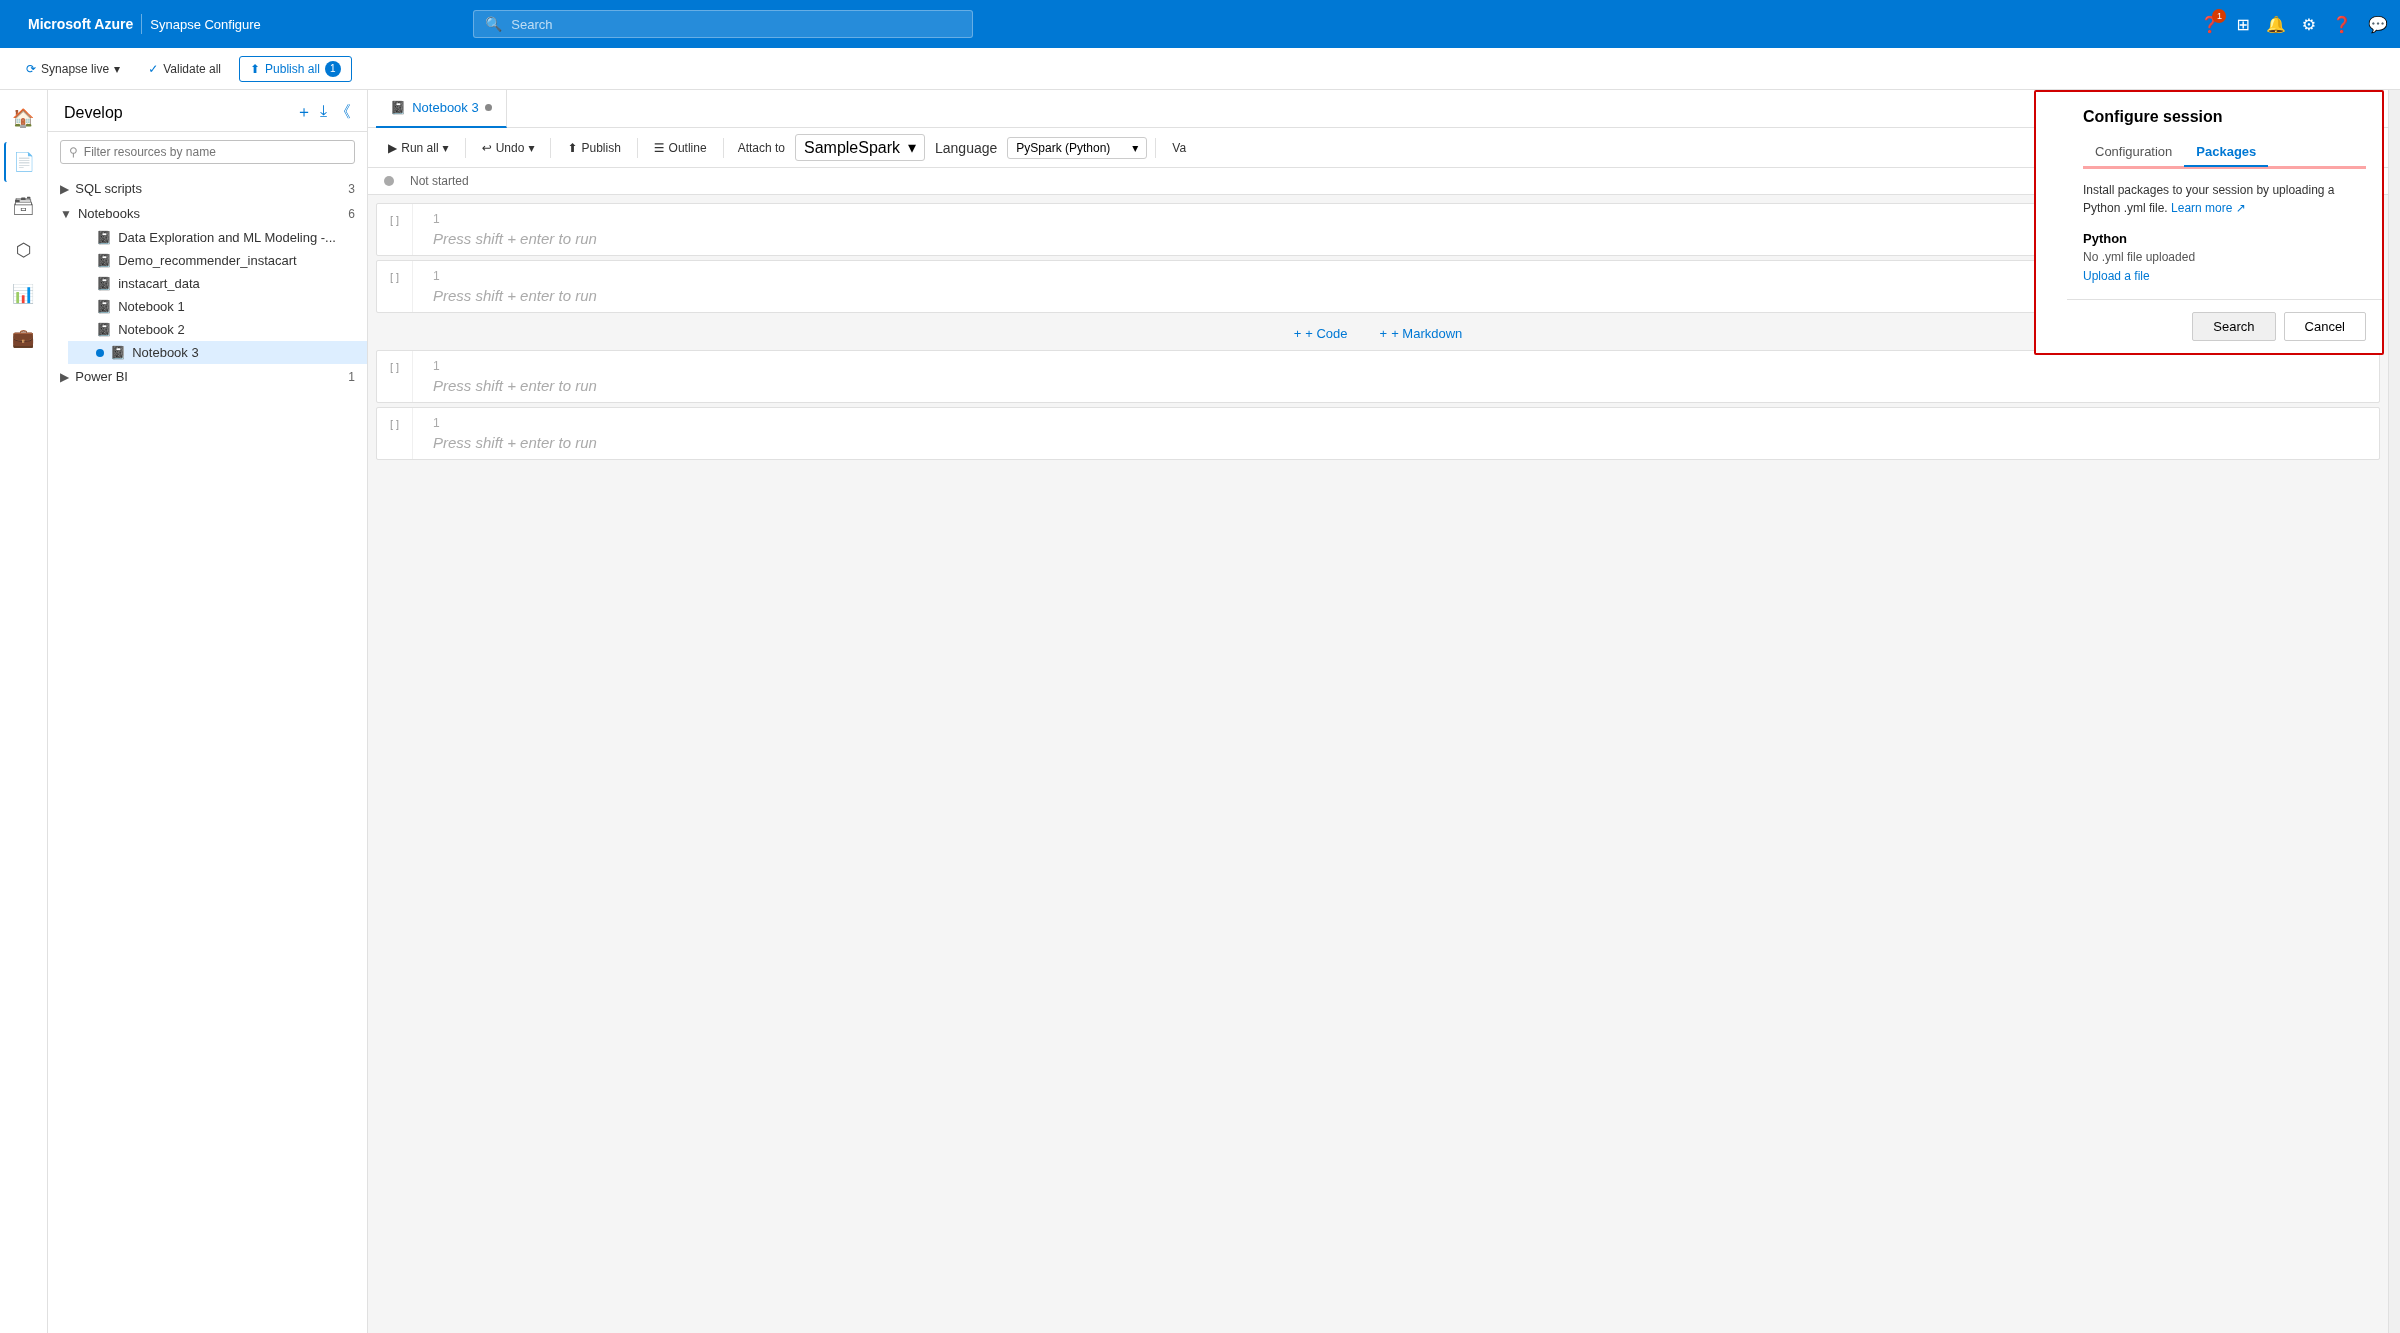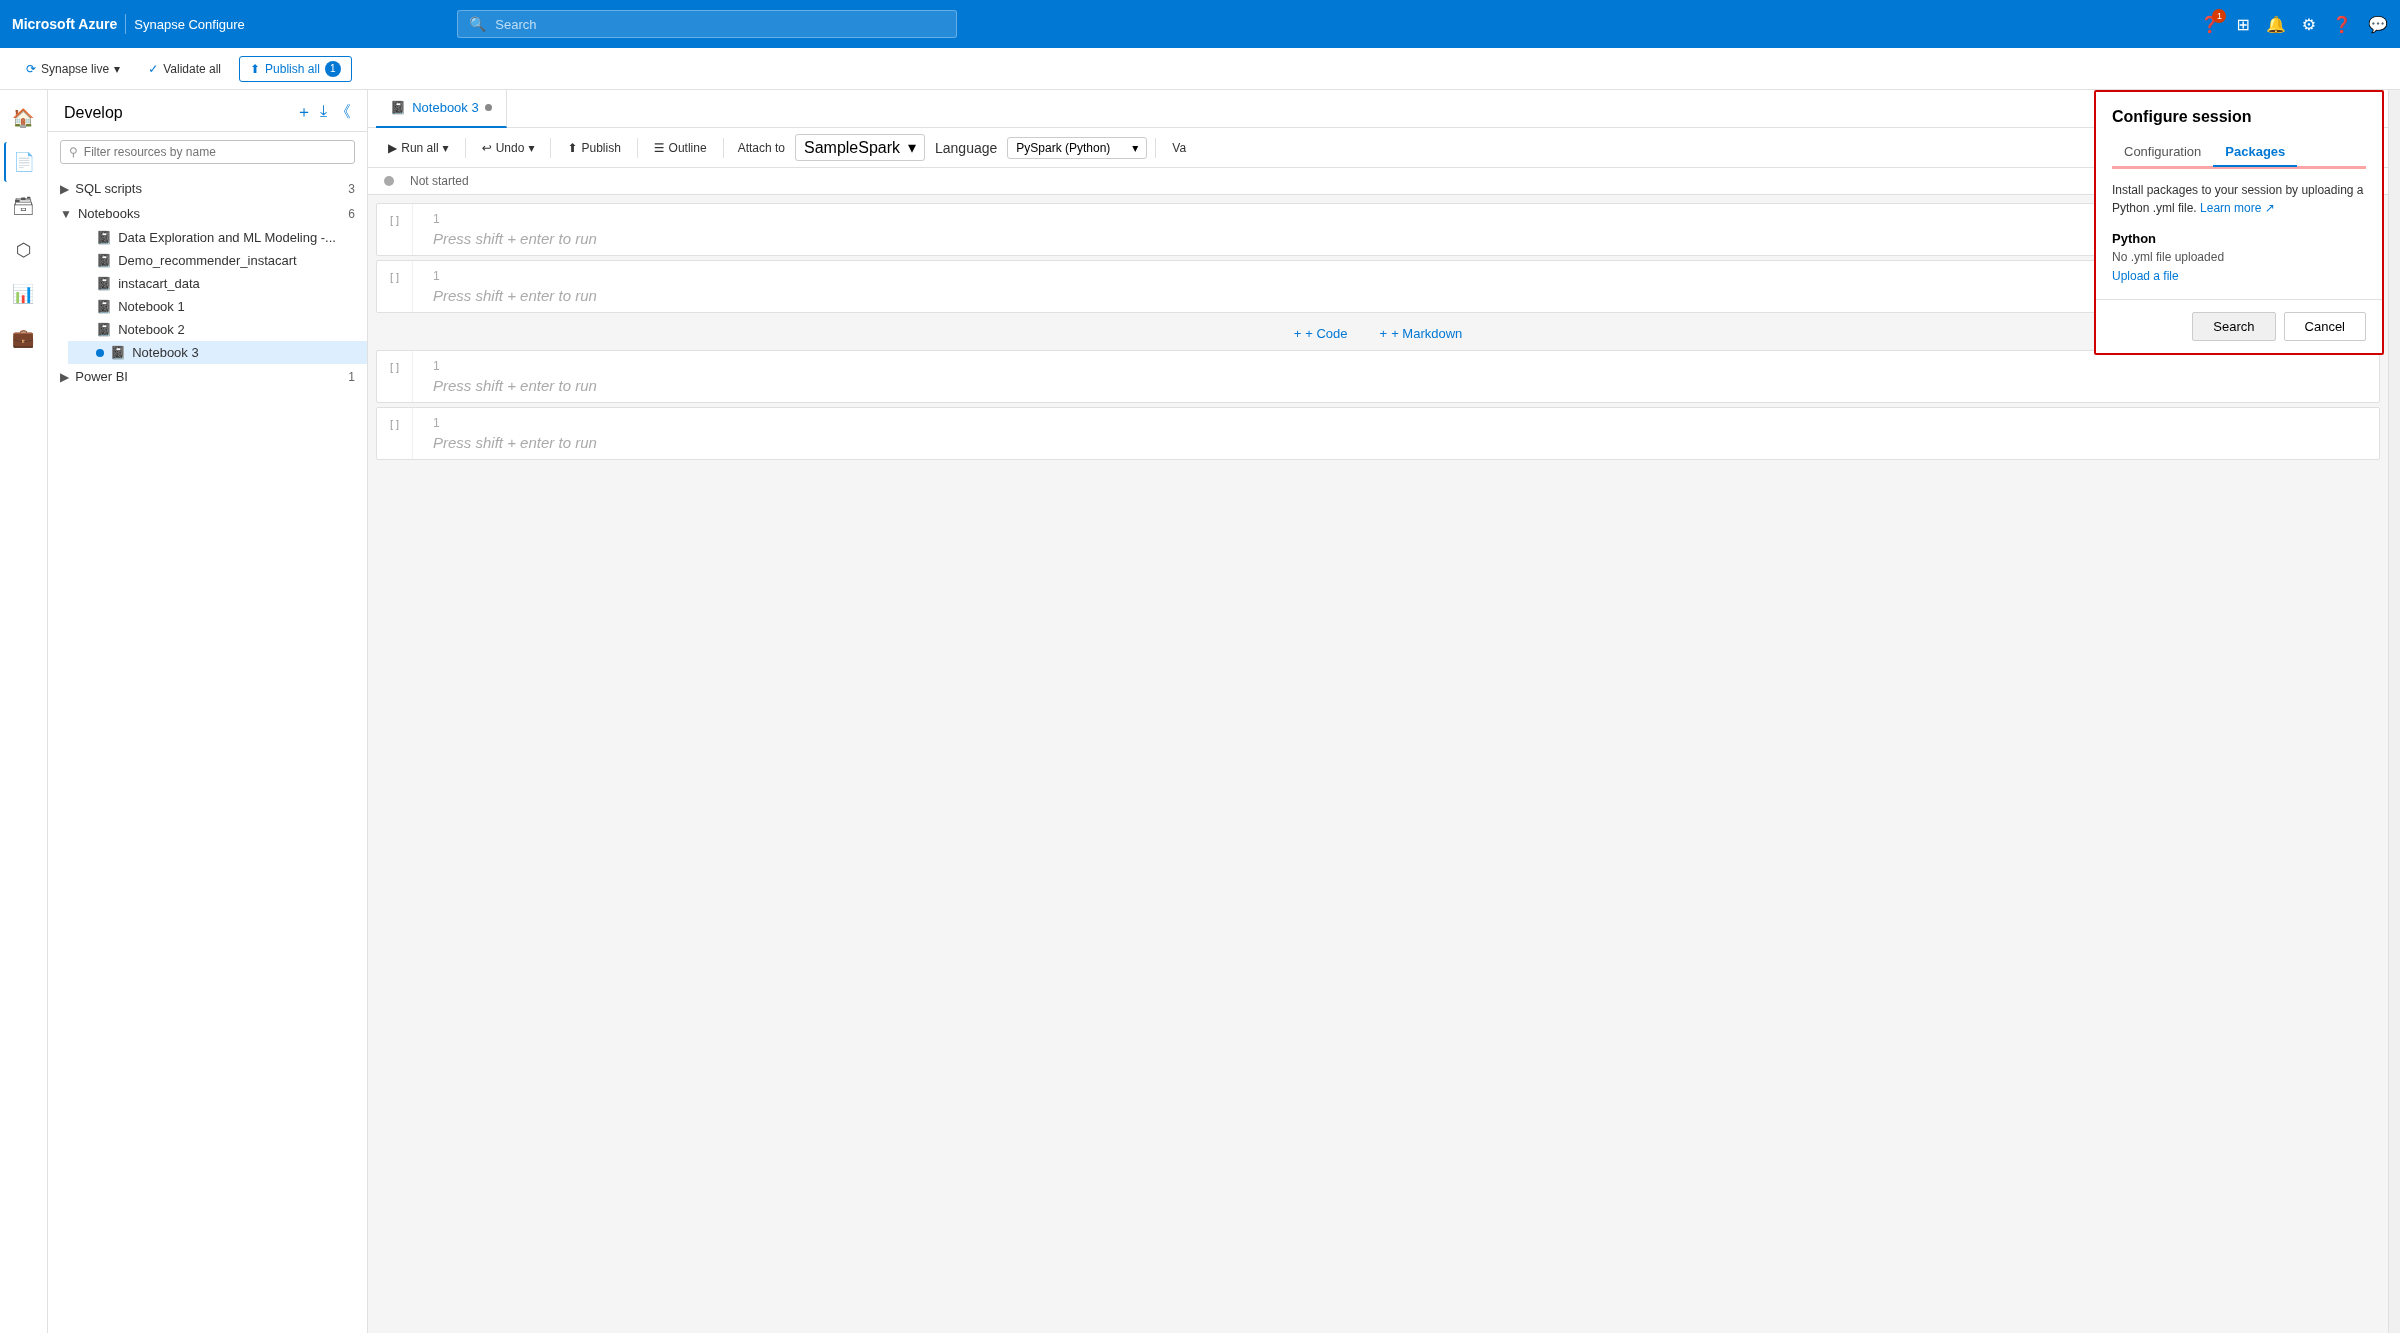--- a/index.html
+++ b/index.html
@@ -4,21 +4,21 @@
   <style>
     * { box-sizing: border-box; margin: 0; padding: 0; }
     body { font-family: 'Segoe UI', Arial, sans-serif; font-size: 13px; background: #f0f0f0; overflow: hidden; width: 2400px; height: 1333px; }
 
     
     .topbar {
       display: flex; align-items: center;
       background: #0078d4; height: 48px; padding: 0 12px; gap: 12px;
       color: white;
     }
-    .topbar-brand { display: flex; align-items: center; gap: 8px; font-size: 13px; }
+    .topbar-brand { display: flex; align-items: center; gap: 8px; font-size: 13px; margin-left: 16px; }
     .topbar-brand .ms-logo { font-weight: 700; font-size: 14px; }
     .topbar-divider { width: 1px; height: 20px; background: rgba(255,255,255,0.4); }
     .topbar-appname { font-size: 13px; }
     .topbar-search {
       margin-left: 200px; display: flex; align-items: center;
       background: rgba(255,255,255,0.15); border-radius: 3px;
       padding: 5px 12px; gap: 8px; width: 500px; border: 1px solid rgba(255,255,255,0.3);
     }
     .topbar-search input {
       background: transparent; border: none; outline: none;
@@ -439,21 +439,21 @@
             <span class="cell-bracket">[ ]</span>
           </div>
           <div class="cell-content">
             <div class="cell-line-num">1</div>
             <div class="cell-placeholder">Press shift + enter to run</div>
           </div>
         </div>
       </div>
     </div>
 
-    <div class="side-panel" style="width:290px;position:absolute;right:16px;top:0px;">
+    <div class="side-panel" style="width:350px;position:absolute;right:16px;top:0px;padding-left:31px;">
       <div class="side-panel-content">
         <div class="side-panel-title">Configure session</div>
         <div class="side-panel-tabs">
           <div class="side-tab">Configuration</div>
           <div class="side-tab active">Packages</div>
         </div>
         <div class="side-panel-desc">
           <span>Install packages to your session by uploading a Python .yml file. </span>
           <a href="#" class="">
             <span>Learn more</span>

